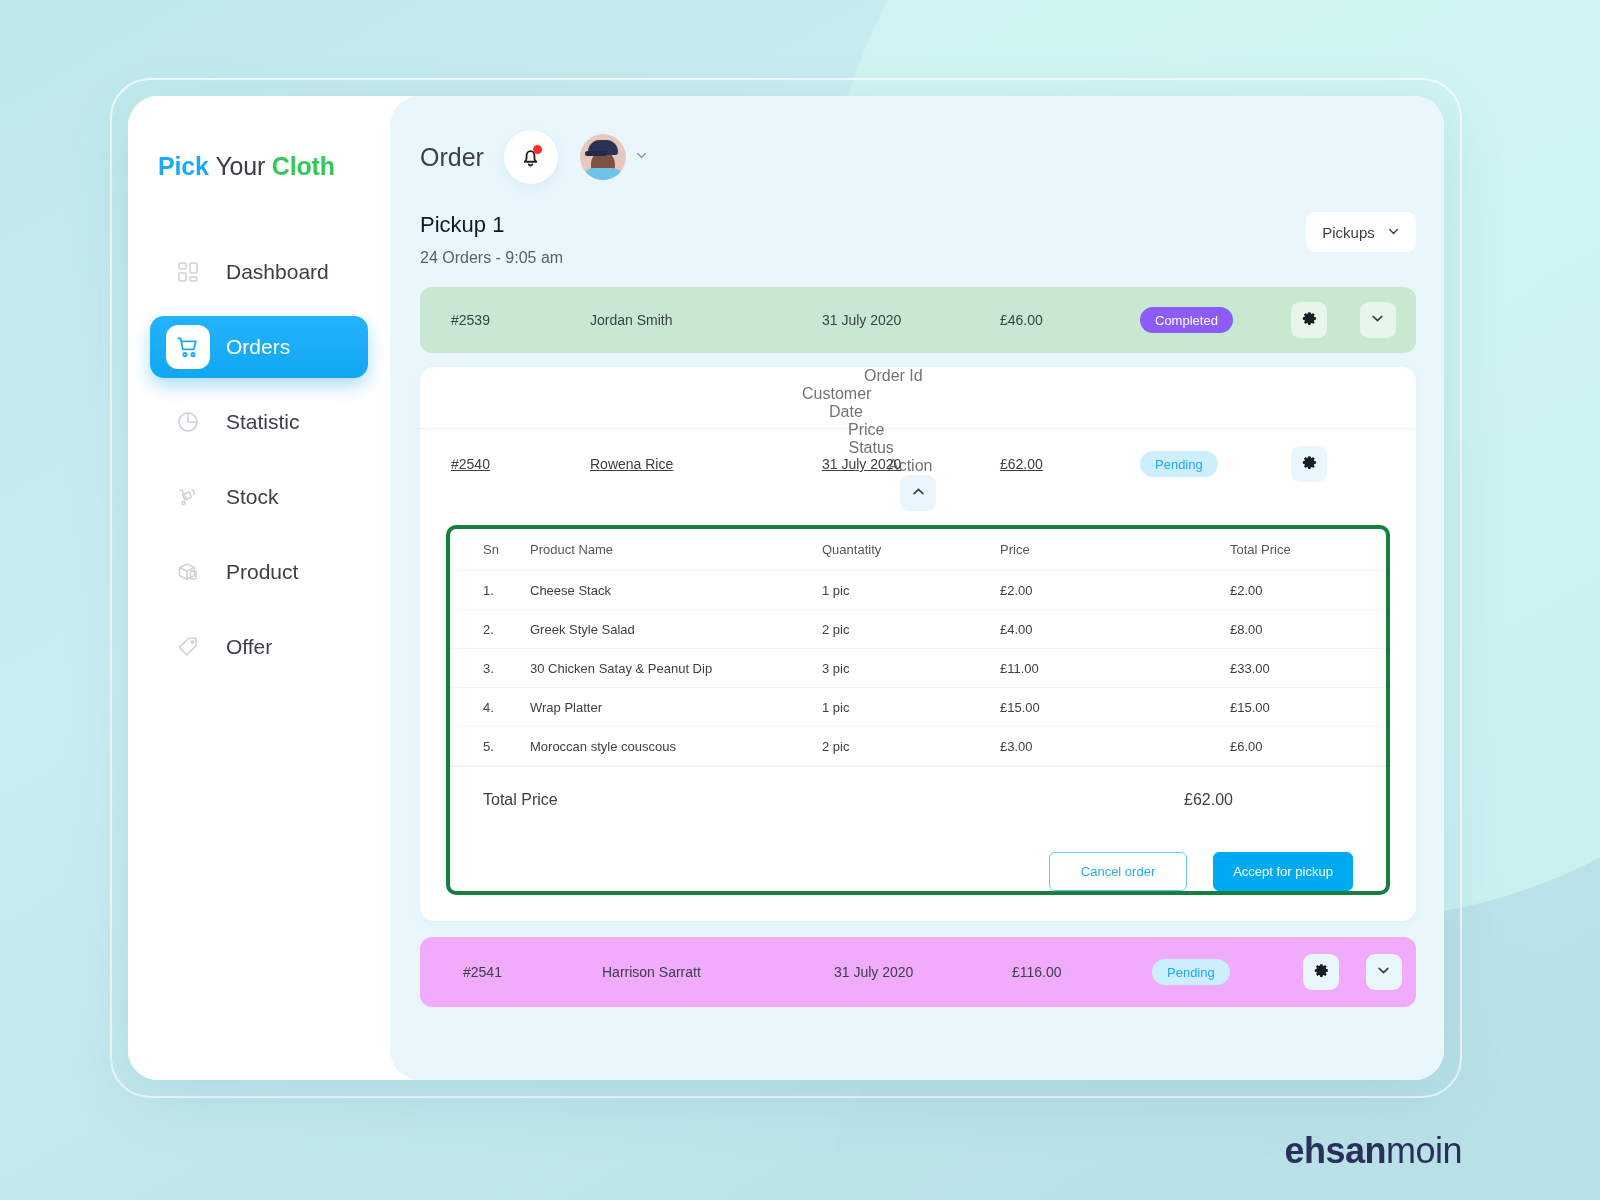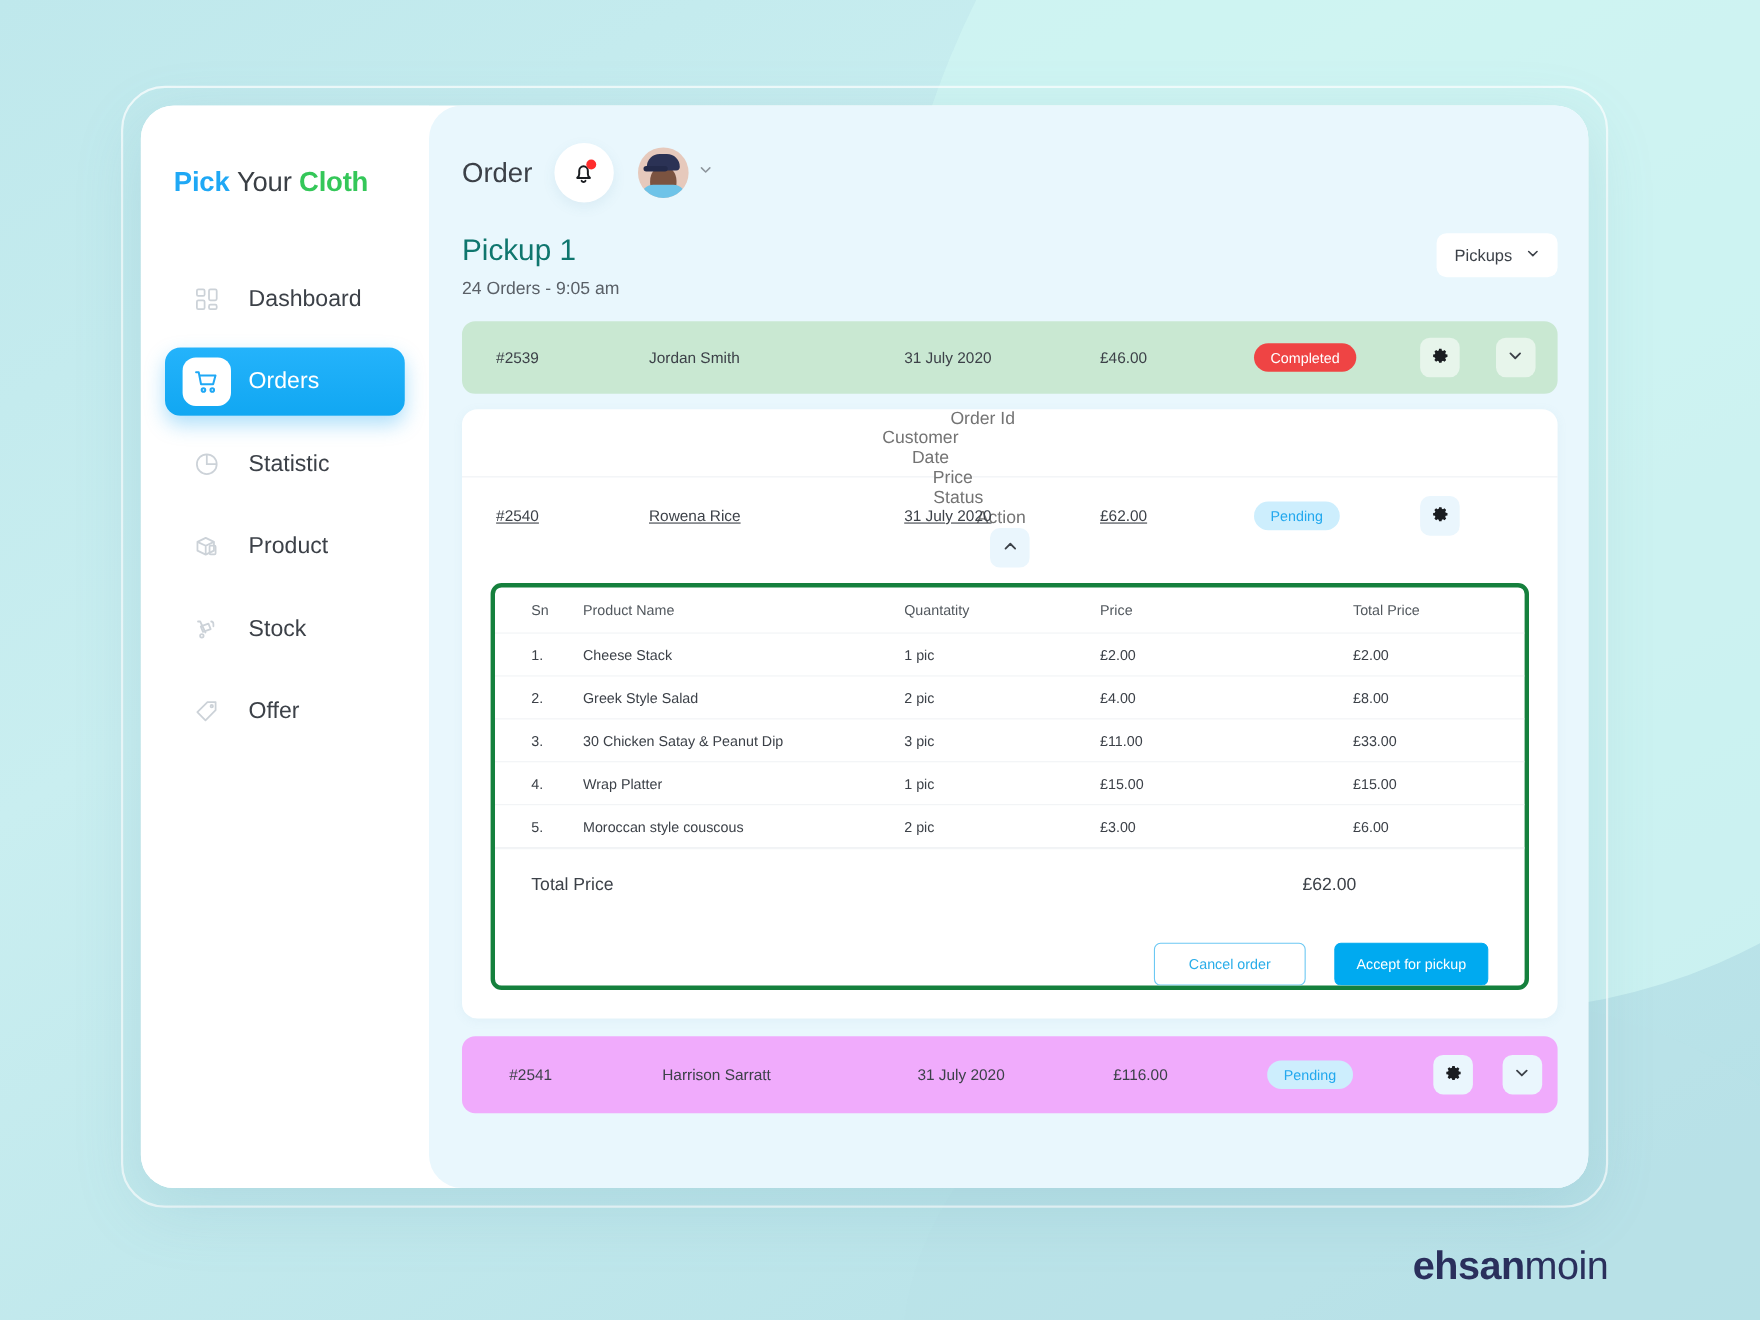--- a/index.html
+++ b/index.html
@@ -206,22 +206,22 @@
   }
   #profile-caret { margin-left: 9px; }
 
   
   #pickup-head {
     display: flex;
     align-items: flex-start;
     margin-top: 24px;
   }
   #pickup-title {
-    font-size: 27px;
-    color: #0f766e;
+    font-size: 22px;
+    color: #0f172a;
   }
   #pickup-sub {
     font-size: 16px;
     color: #5a6067;
     margin-top: 11px;
   }
   #pickups-select {
     margin-left: auto;
     width: 110px; height: 40px;
     background: #fff;
@@ -251,21 +251,21 @@
   .order-row .c-act  { width: 60px; display:flex; justify-content:center;}
   .order-row .c-exp  { flex: 1; display:flex; justify-content:center;}
 
   .badge {
     display: inline-flex;
     align-items: center; justify-content: center;
     height: 26px; padding: 0 15px;
     border-radius: 13px;
     font-size: 13px;
   }
-  .badge.green  { background: #ef4444; color: #fff; }
+  .badge.green  { background: #8b5cf6; color: #fff; }
   .badge.blue   { background: #cdeefd; color: #22a8ee; }
 
   .icon-btn {
     width: 36px; height: 36px;
     border-radius: 9px;
     display: flex; align-items: center; justify-content: center;
     cursor: pointer;
     border: 0;
     background: rgba(255,255,255,.55);
   }
@@ -431,39 +431,39 @@
               <circle cx="12" cy="12" r="9"></circle>
               <path d="M12 3v9h9"></path>
               <path d="M12 12 L5 18" stroke="none"></path>
             </svg>
           </span>
           <span class="nav-label">Statistic</span>
         </div>
 
         <div class="nav-item">
           <span class="nav-icon">
-            <svg width="24" height="24" viewBox="0 0 24 24" fill="none" stroke="#ccd2d8" stroke-width="1.6" stroke-linejoin="round">
-              <path d="M3.5 7.6 11 4l7.5 3.6v8L11 19.2 3.5 15.6z"></path>
-              <path d="M3.5 7.6 11 11.2l7.5-3.6M11 11.2v8"></path>
-              <rect x="14.5" y="11" width="5.5" height="8" rx="1"></rect>
-            </svg>
-          </span>
-          <span class="nav-label">Product</span>
-        </div>
-
-        <div class="nav-item">
-          <span class="nav-icon">
             <svg width="24" height="24" viewBox="0 0 24 24" fill="none" stroke="#ccd2d8" stroke-width="1.6" stroke-linecap="round" stroke-linejoin="round">
               <path d="M4 5h2l4.8 10"></path>
               <path d="M6.5 9.5 13.5 7l2 5-7 2.5z"></path>
               <path d="M16 5c1.6 0 2 1.2 2 2.4v2"></path>
               <circle cx="7.5" cy="18" r="1.6"></circle>
             </svg>
           </span>
           <span class="nav-label">Stock</span>
+        </div>
+
+        <div class="nav-item">
+          <span class="nav-icon">
+            <svg width="24" height="24" viewBox="0 0 24 24" fill="none" stroke="#ccd2d8" stroke-width="1.6" stroke-linejoin="round">
+              <path d="M3.5 7.6 11 4l7.5 3.6v8L11 19.2 3.5 15.6z"></path>
+              <path d="M3.5 7.6 11 11.2l7.5-3.6M11 11.2v8"></path>
+              <rect x="14.5" y="11" width="5.5" height="8" rx="1"></rect>
+            </svg>
+          </span>
+          <span class="nav-label">Product</span>
         </div>
 
         <div class="nav-item">
           <span class="nav-icon">
             <svg width="24" height="24" viewBox="0 0 24 24" fill="none" stroke="#ccd2d8" stroke-width="1.6" stroke-linejoin="round">
               <path d="M12.6 3.2H20v7.4L10.8 19.8 3.4 12.4z"></path>
               <circle cx="16.5" cy="7" r="1.1"></circle>
             </svg>
           </span>
           <span class="nav-label">Offer</span>

